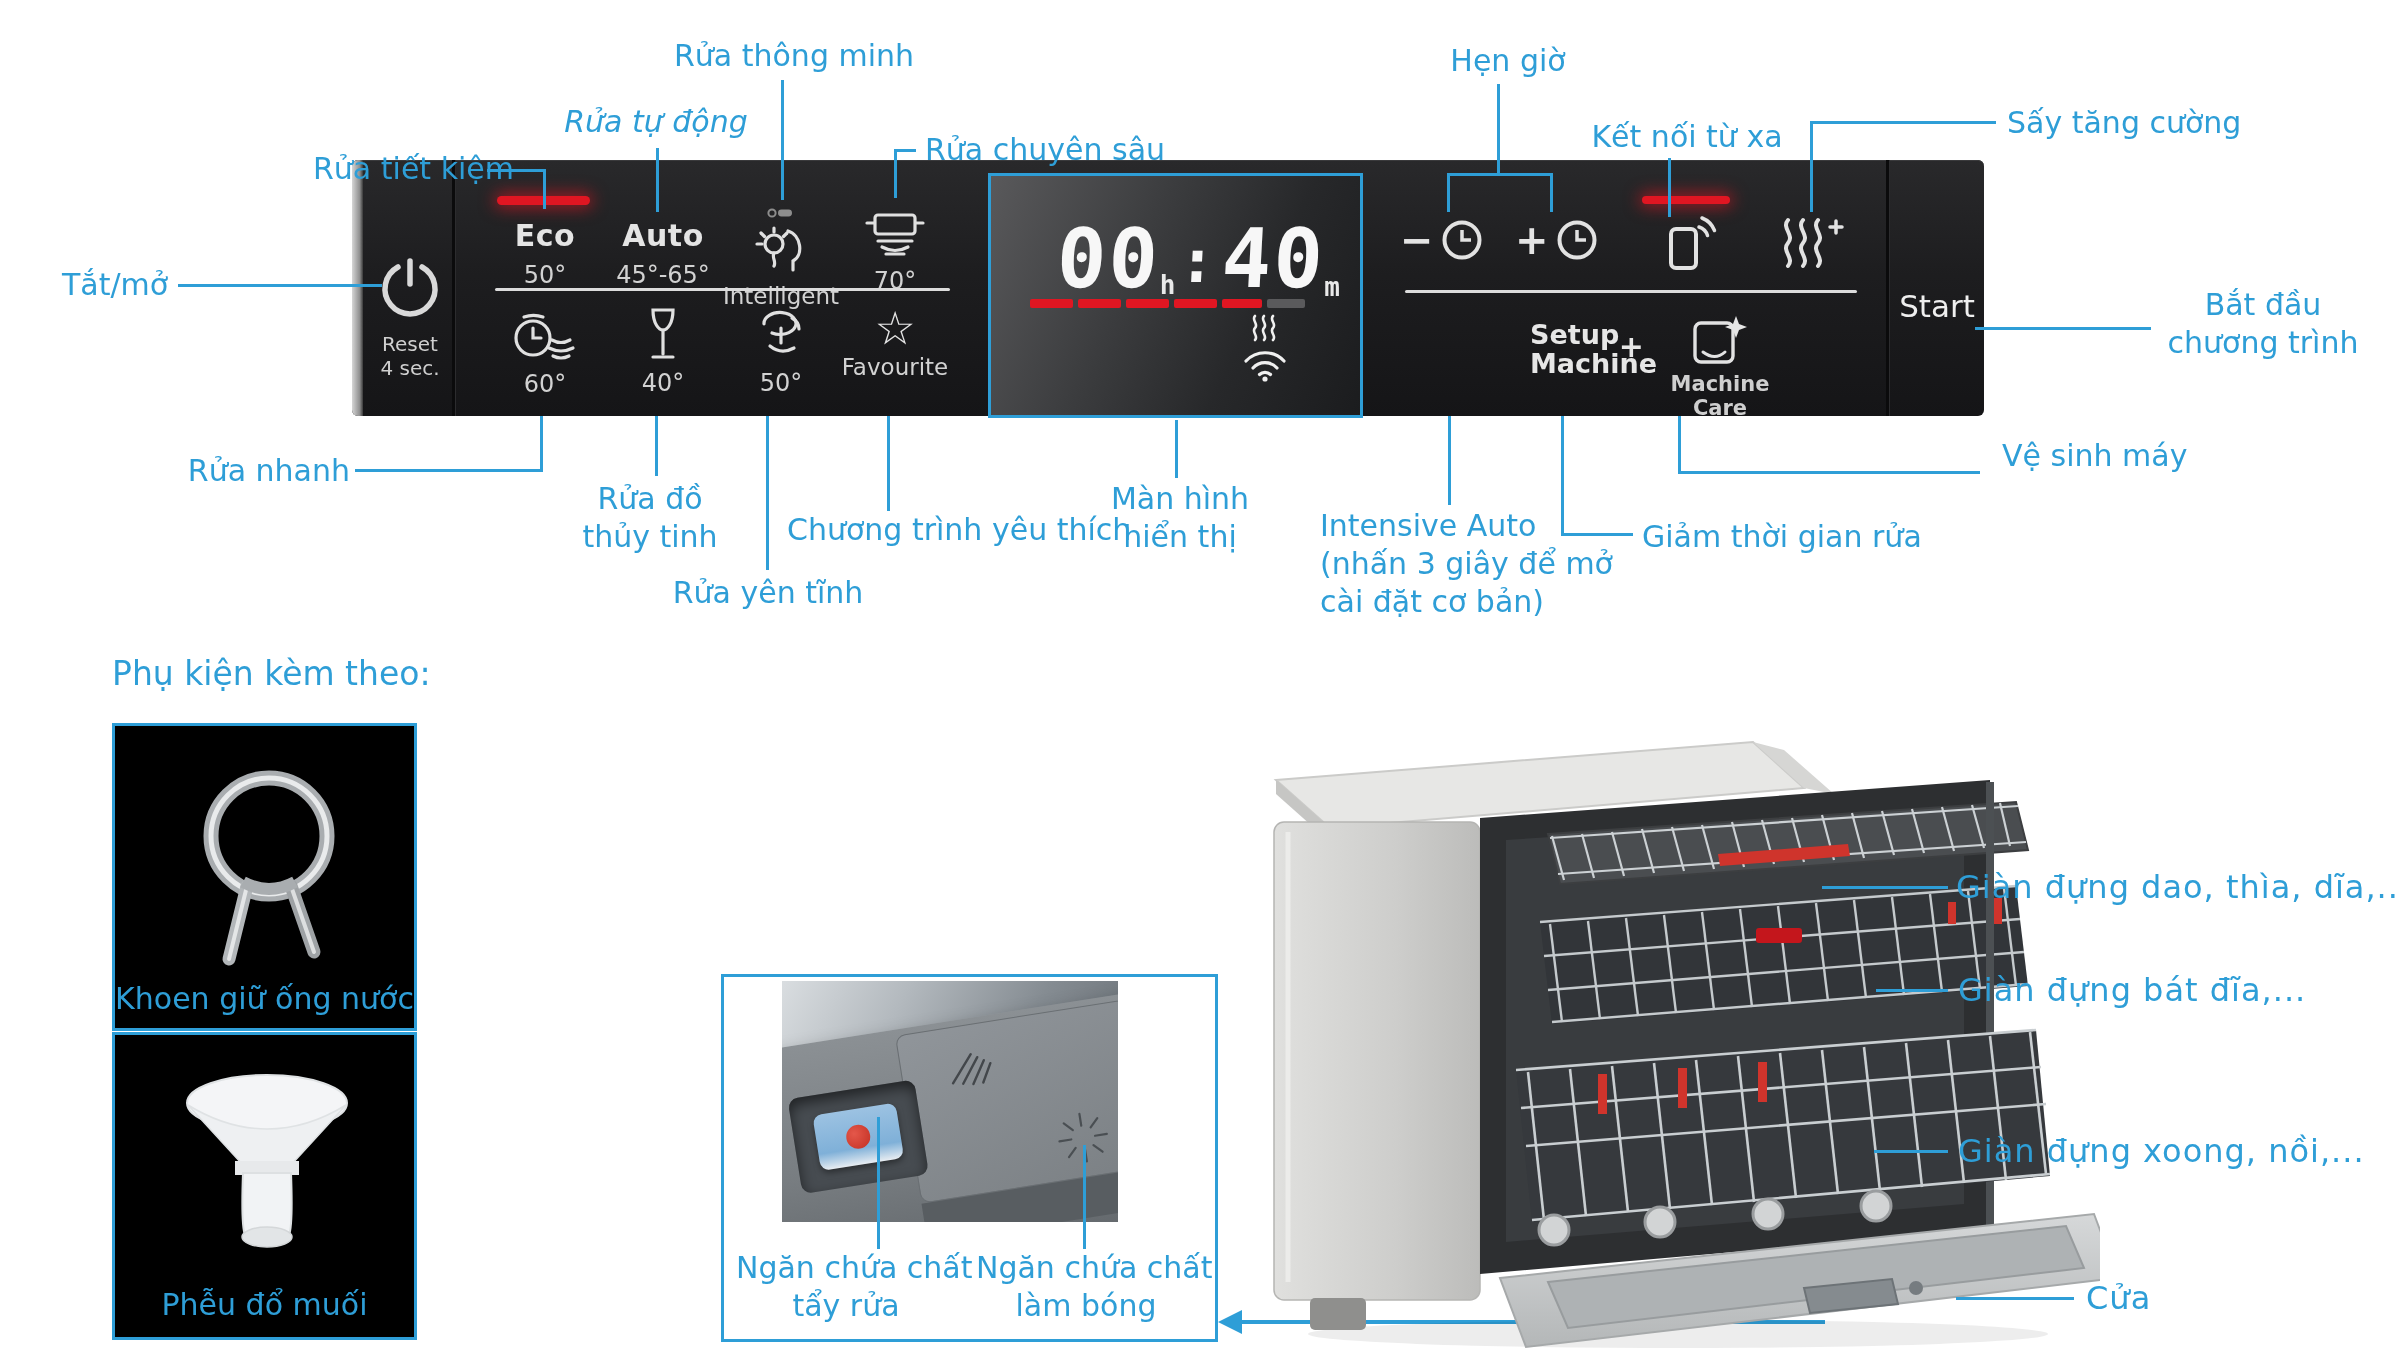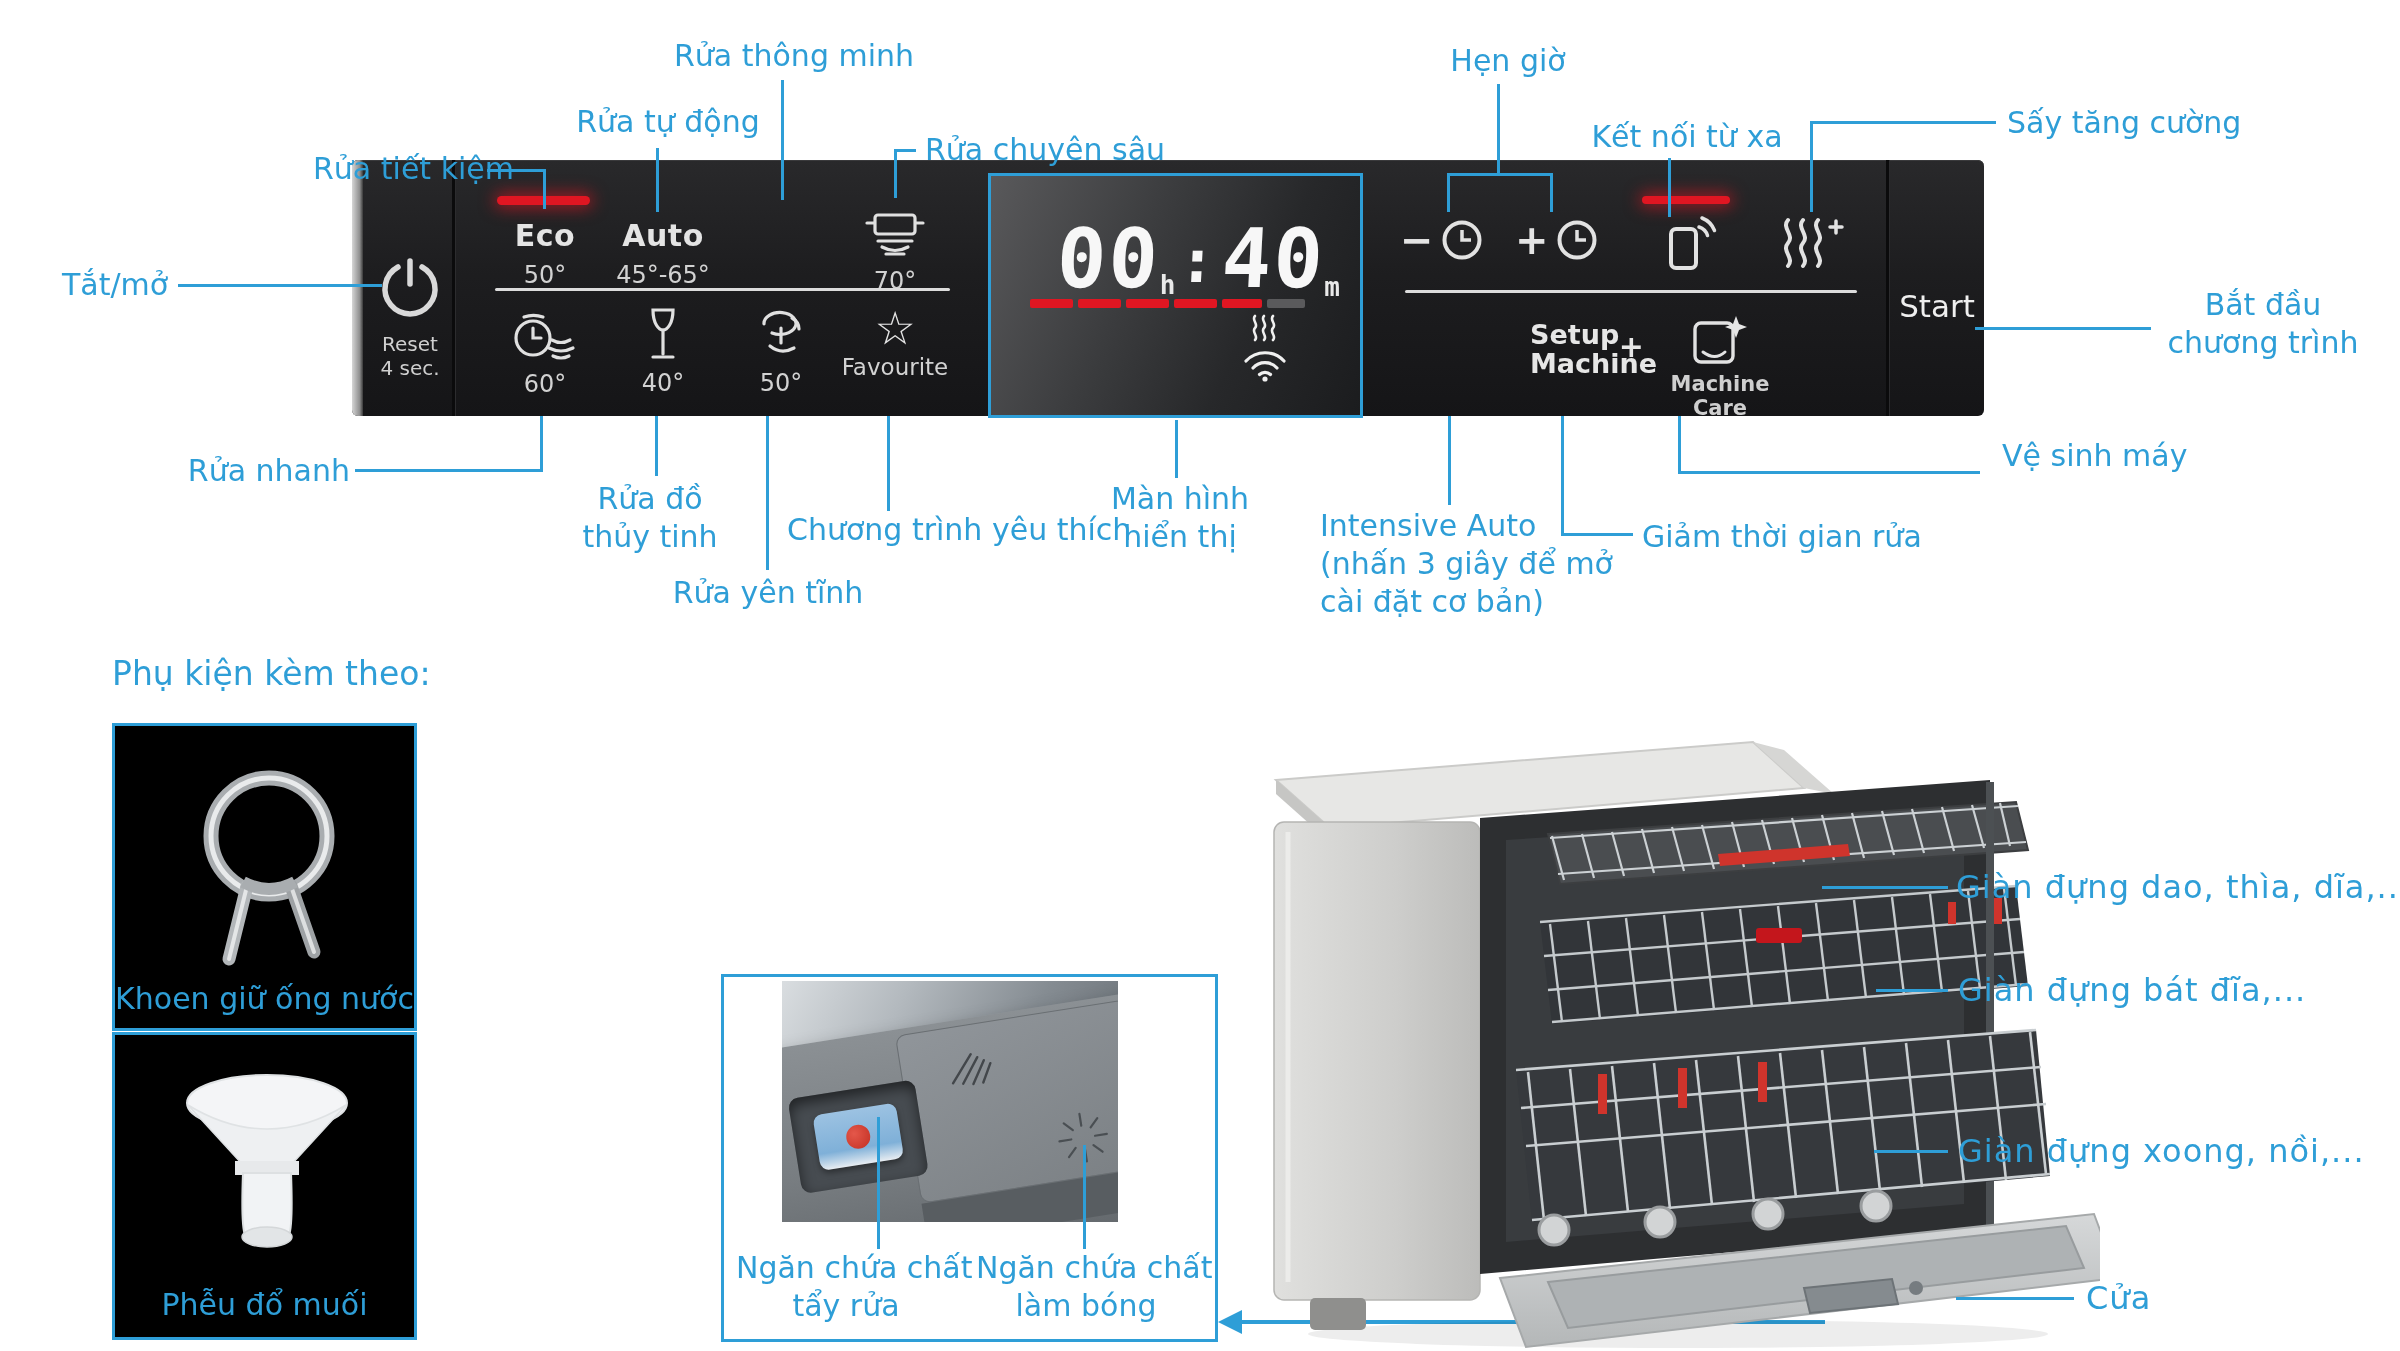--- a/index.html
+++ b/index.html
@@ -71,20 +71,41 @@
     <div class="led" style="left:145px;top:36px;width:93px;height:9px;"></div>
 
     <div class="pcol" style="left:123px;top:58px;">
       <div class="pname">Eco</div>
       <div class="ptemp" style="margin-top:8px;">50°</div>
     </div>
     <div class="pcol" style="left:241px;top:58px;">
       <div class="pname">Auto</div>
       <div class="ptemp" style="margin-top:8px;">45°-65°</div>
     </div>
+    <div class="pcol" style="left:359px;top:46px;">
+      
+      <svg width="30" height="12" viewBox="0 0 30 12" style="margin-bottom:2px;">
+        <circle cx="6" cy="6" r="3.6" stroke="#8d8d8d" stroke-width="2" fill="none"></circle>
+        <rect x="12" y="2.6" width="14" height="6.8" rx="3.4" fill="#8d8d8d"></rect>
+      </svg>
+      <div>
+        <svg width="62" height="52" viewBox="0 0 62 52">
+          <g stroke="#e0e0e0" stroke-width="3.2" fill="none" stroke-linecap="round">
+            <circle cx="24" cy="19" r="9"></circle>
+            <path d="M24 3 v4"></path>
+              <path d="M11 8 l3.5 3.5"></path>
+              <path d="M37 8 l-3.5 3.5"></path>
+              <path d="M7 19 h5"></path>
+            <path d="M24 28 c-2.5 5 2.5 8 0 13"></path>
+            <path d="M38 6 c13 4 16 24 5 30 l0 9"></path>
+          </g>
+        </svg>
+      </div>
+      <div class="ptemp" style="margin-top:2px;font-size:23px;">Intelligent</div>
+    </div>
     <div class="pcol" style="left:473px;top:50px;">
       <div>
         <svg width="66" height="50" viewBox="0 0 66 50">
           <g stroke="#e0e0e0" stroke-width="3.2" fill="none" stroke-linecap="round">
             <path d="M5 13 h7"></path>
               <path d="M54 13 h7"></path>
             <rect x="13" y="5" width="40" height="19" rx="3"></rect>
             <path d="M16 31 h34"></path>
               <path d="M20 37 q13 7 26 0"></path>
               <path d="M24 44 h18"></path>
@@ -260,21 +281,21 @@
   <div class="ln" style="left:887px;top:416px;width:3px;height:95px;"></div>
   <div class="ln" style="left:1175px;top:420px;width:3px;height:58px;"></div>
   <div class="ln" style="left:1448px;top:416px;width:3px;height:89px;"></div>
   <div class="ln" style="left:1561px;top:416px;width:3px;height:120px;"></div>
   <div class="ln" style="left:1561px;top:533px;width:72px;height:3px;"></div>
   <div class="ln" style="left:1678px;top:416px;width:3px;height:57px;"></div>
   <div class="ln" style="left:1678px;top:471px;width:302px;height:3px;"></div>
 
   <div class="lbl" style="left:62px;top:266px;">Tắt/mở</div>
   <div class="lbl" style="left:313px;top:150px;">Rửa tiết kiệm</div>
-  <div class="lbl ctr" style="left:568px;top:103px;width:200px;">Rửa tự động</div>
+  <div class="lbl ctr" style="left:556px;top:103px;width:200px;font-style:italic;">Rửa tự động</div>
   <div class="lbl ctr" style="left:669px;top:37px;width:250px;">Rửa thông minh</div>
   <div class="lbl" style="left:925px;top:131px;">Rửa chuyên sâu</div>
   <div class="lbl ctr" style="left:1408px;top:42px;width:200px;">Hẹn giờ</div>
   <div class="lbl ctr" style="left:1587px;top:118px;width:200px;">Kết nối từ xa</div>
   <div class="lbl" style="left:2007px;top:104px;">Sấy tăng cường</div>
   <div class="lbl ctr" style="left:2163px;top:286px;width:200px;">
     <div>Bắt đầu</div>
     <div>chương trình</div>
   </div>
   <div class="lbl rt" style="left:140px;top:452px;width:210px;">Rửa nhanh</div>

